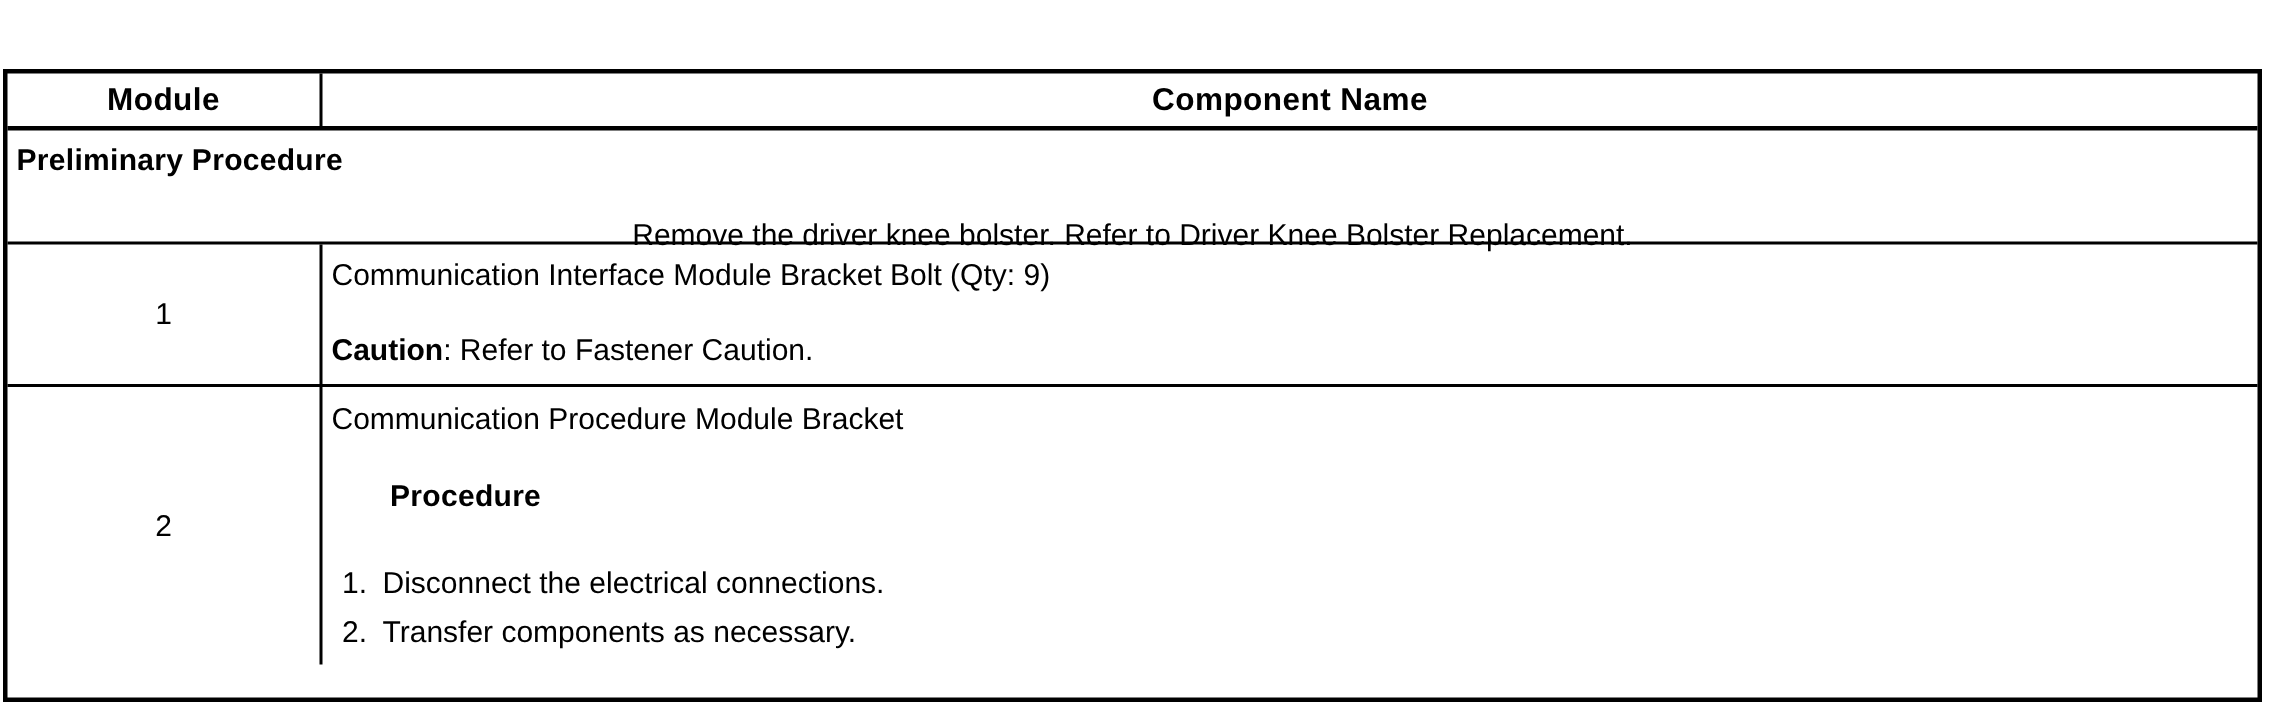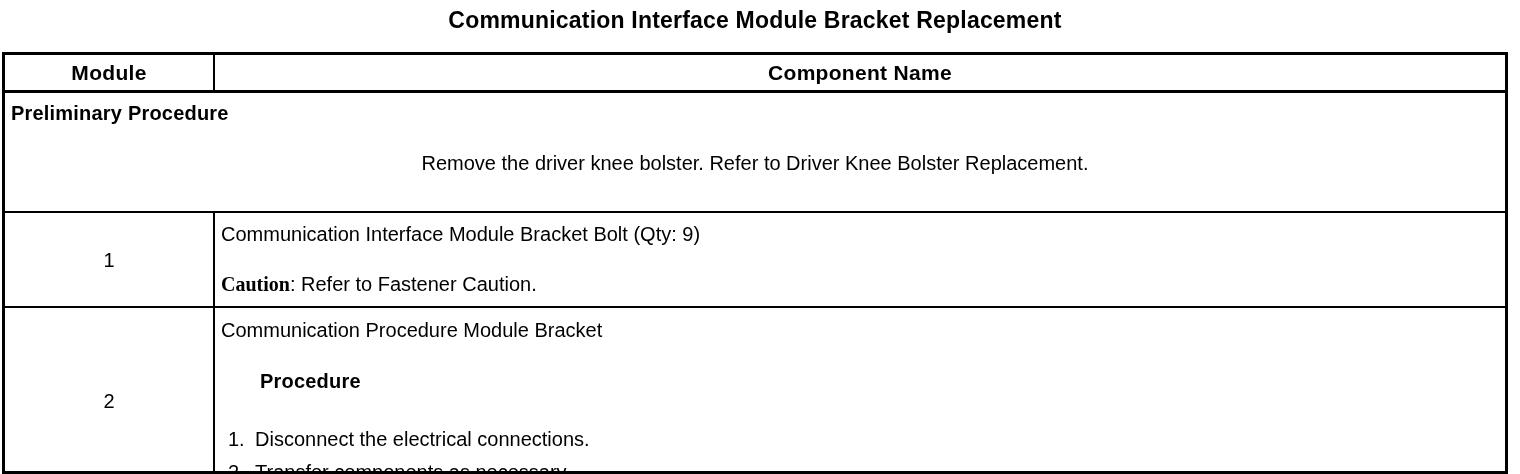--- a/index.html
+++ b/index.html
@@ -30,21 +30,21 @@
     width: 1506px;
     height: 422px;
     border: 3px solid #000000;
     background: #ffffff;
     font-size: 20px;
     line-height: 22px;
   }
 
   .row { display: flex; width: 100%; }
   .row-header { height: 38px; border-bottom: 3px solid #000000; }
-  .row-prelim { height: 120px; border-bottom: 2px solid #000000; display: block; padding: 9px 6px 0 6px; }
+  .row-prelim { height: 76px; border-bottom: 2px solid #000000; display: block; padding: 9px 6px 0 6px; }
   .row-1 { height: 95px; border-bottom: 2px solid #000000; }
   .row-2 { height: 185px; }
 
   .col-callout {
     width: 210px;
     flex: 0 0 210px;
     border-right: 2px solid #000000;
     display: flex;
     align-items: center;
     justify-content: center;
@@ -60,34 +60,33 @@
     letter-spacing: 0.3px;
   }
 
   .prelim-heading { font-weight: bold; letter-spacing: 0.2px; }
   .prelim-text { margin-top: 28px; text-align: center; }
 
   .comp-cell { padding: 10px 8px 0 6px; }
   .row-2 .comp-cell { padding-top: 11px; }
 
   .caution-line { margin-top: 28px; }
-  .caution-line .bold-label { font-weight: bold; font-family: Liberation Serif, serif; }
+  .caution-line .bold-label { font-weight: bold; }
 
   .proc-heading { font-weight: bold; margin-top: 29px; margin-left: 39px; letter-spacing: 0.2px; }
 
   .steps-list { margin-top: 36px; margin-left: 7px; list-style: none; }
   .step-item { line-height: 22px; margin-bottom: 11px; }
   .step-number { display: inline-block; width: 27px; }
 </style>
 </head>
 <body>
 
 <div class="page">
 
-  <div class="doc-title">Communication Interface Module Bracket Replacement</div>
 
   <div class="tbl">
 
     <div class="row row-header">
       <div class="col-callout hcell">Module</div>
       <div class="col-component hcell">Component Name</div>
     </div>
 
     <div class="row row-prelim">
       <p class="prelim-heading">Preliminary Procedure</p>

